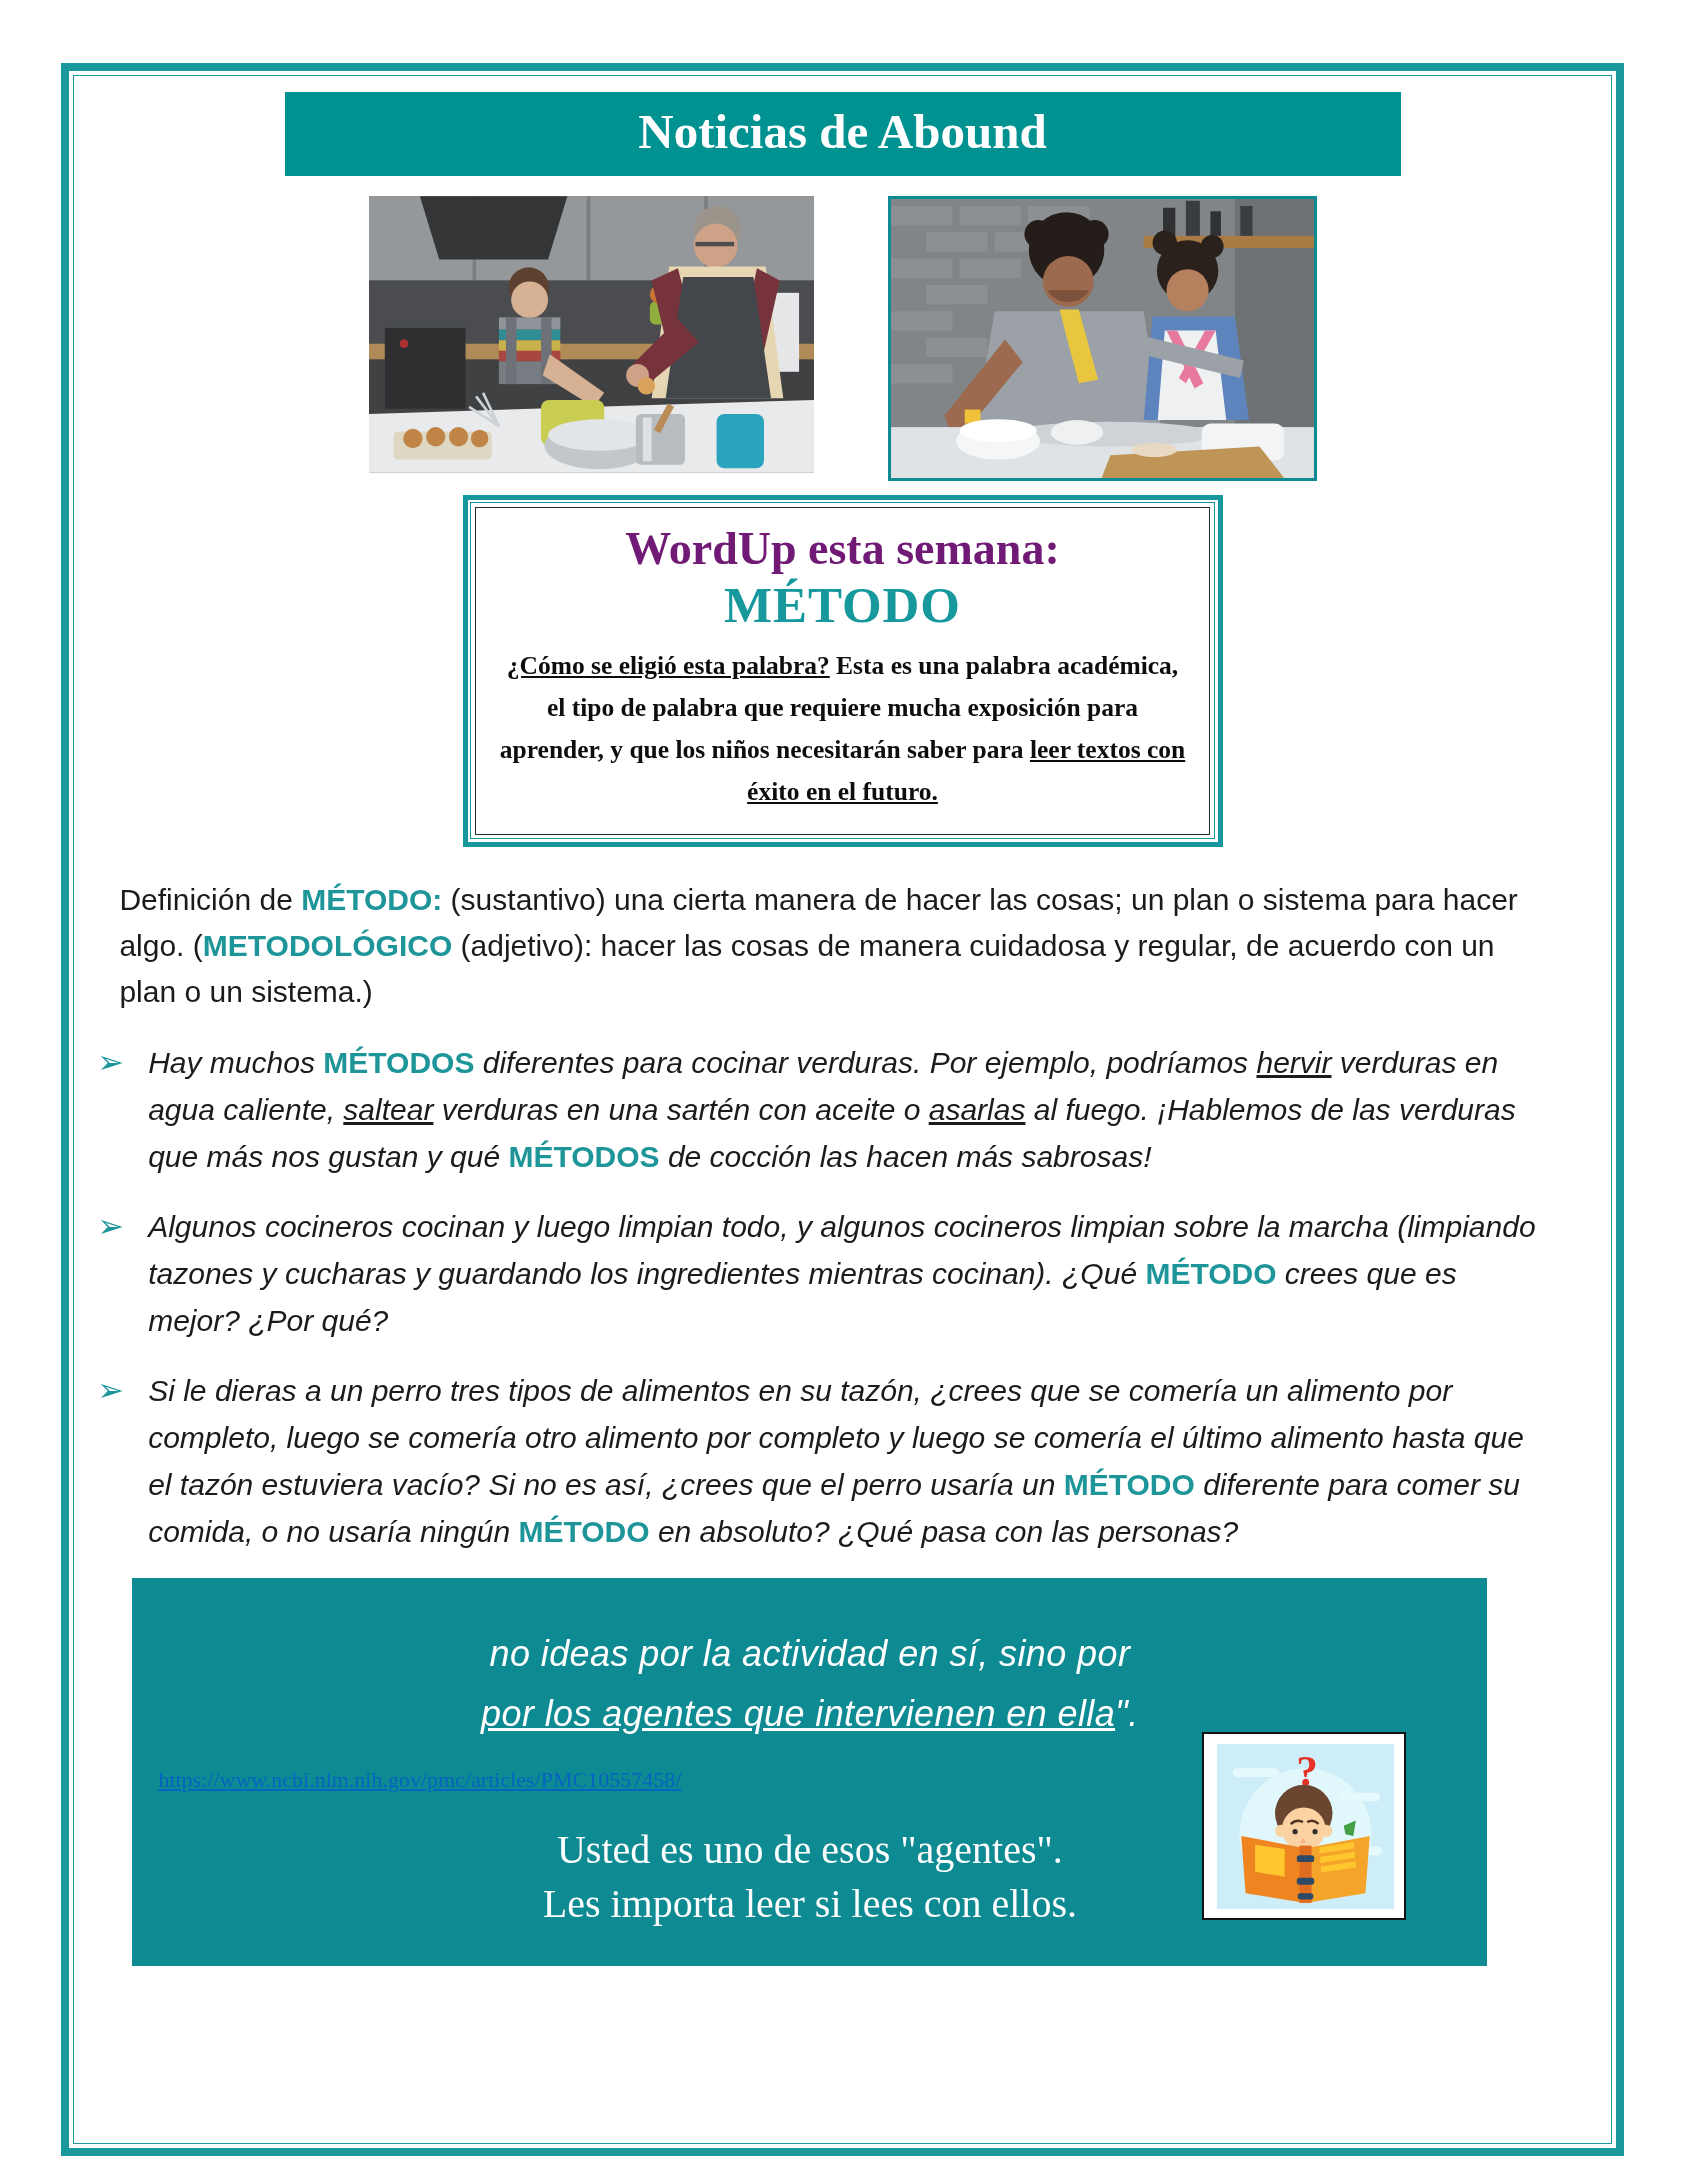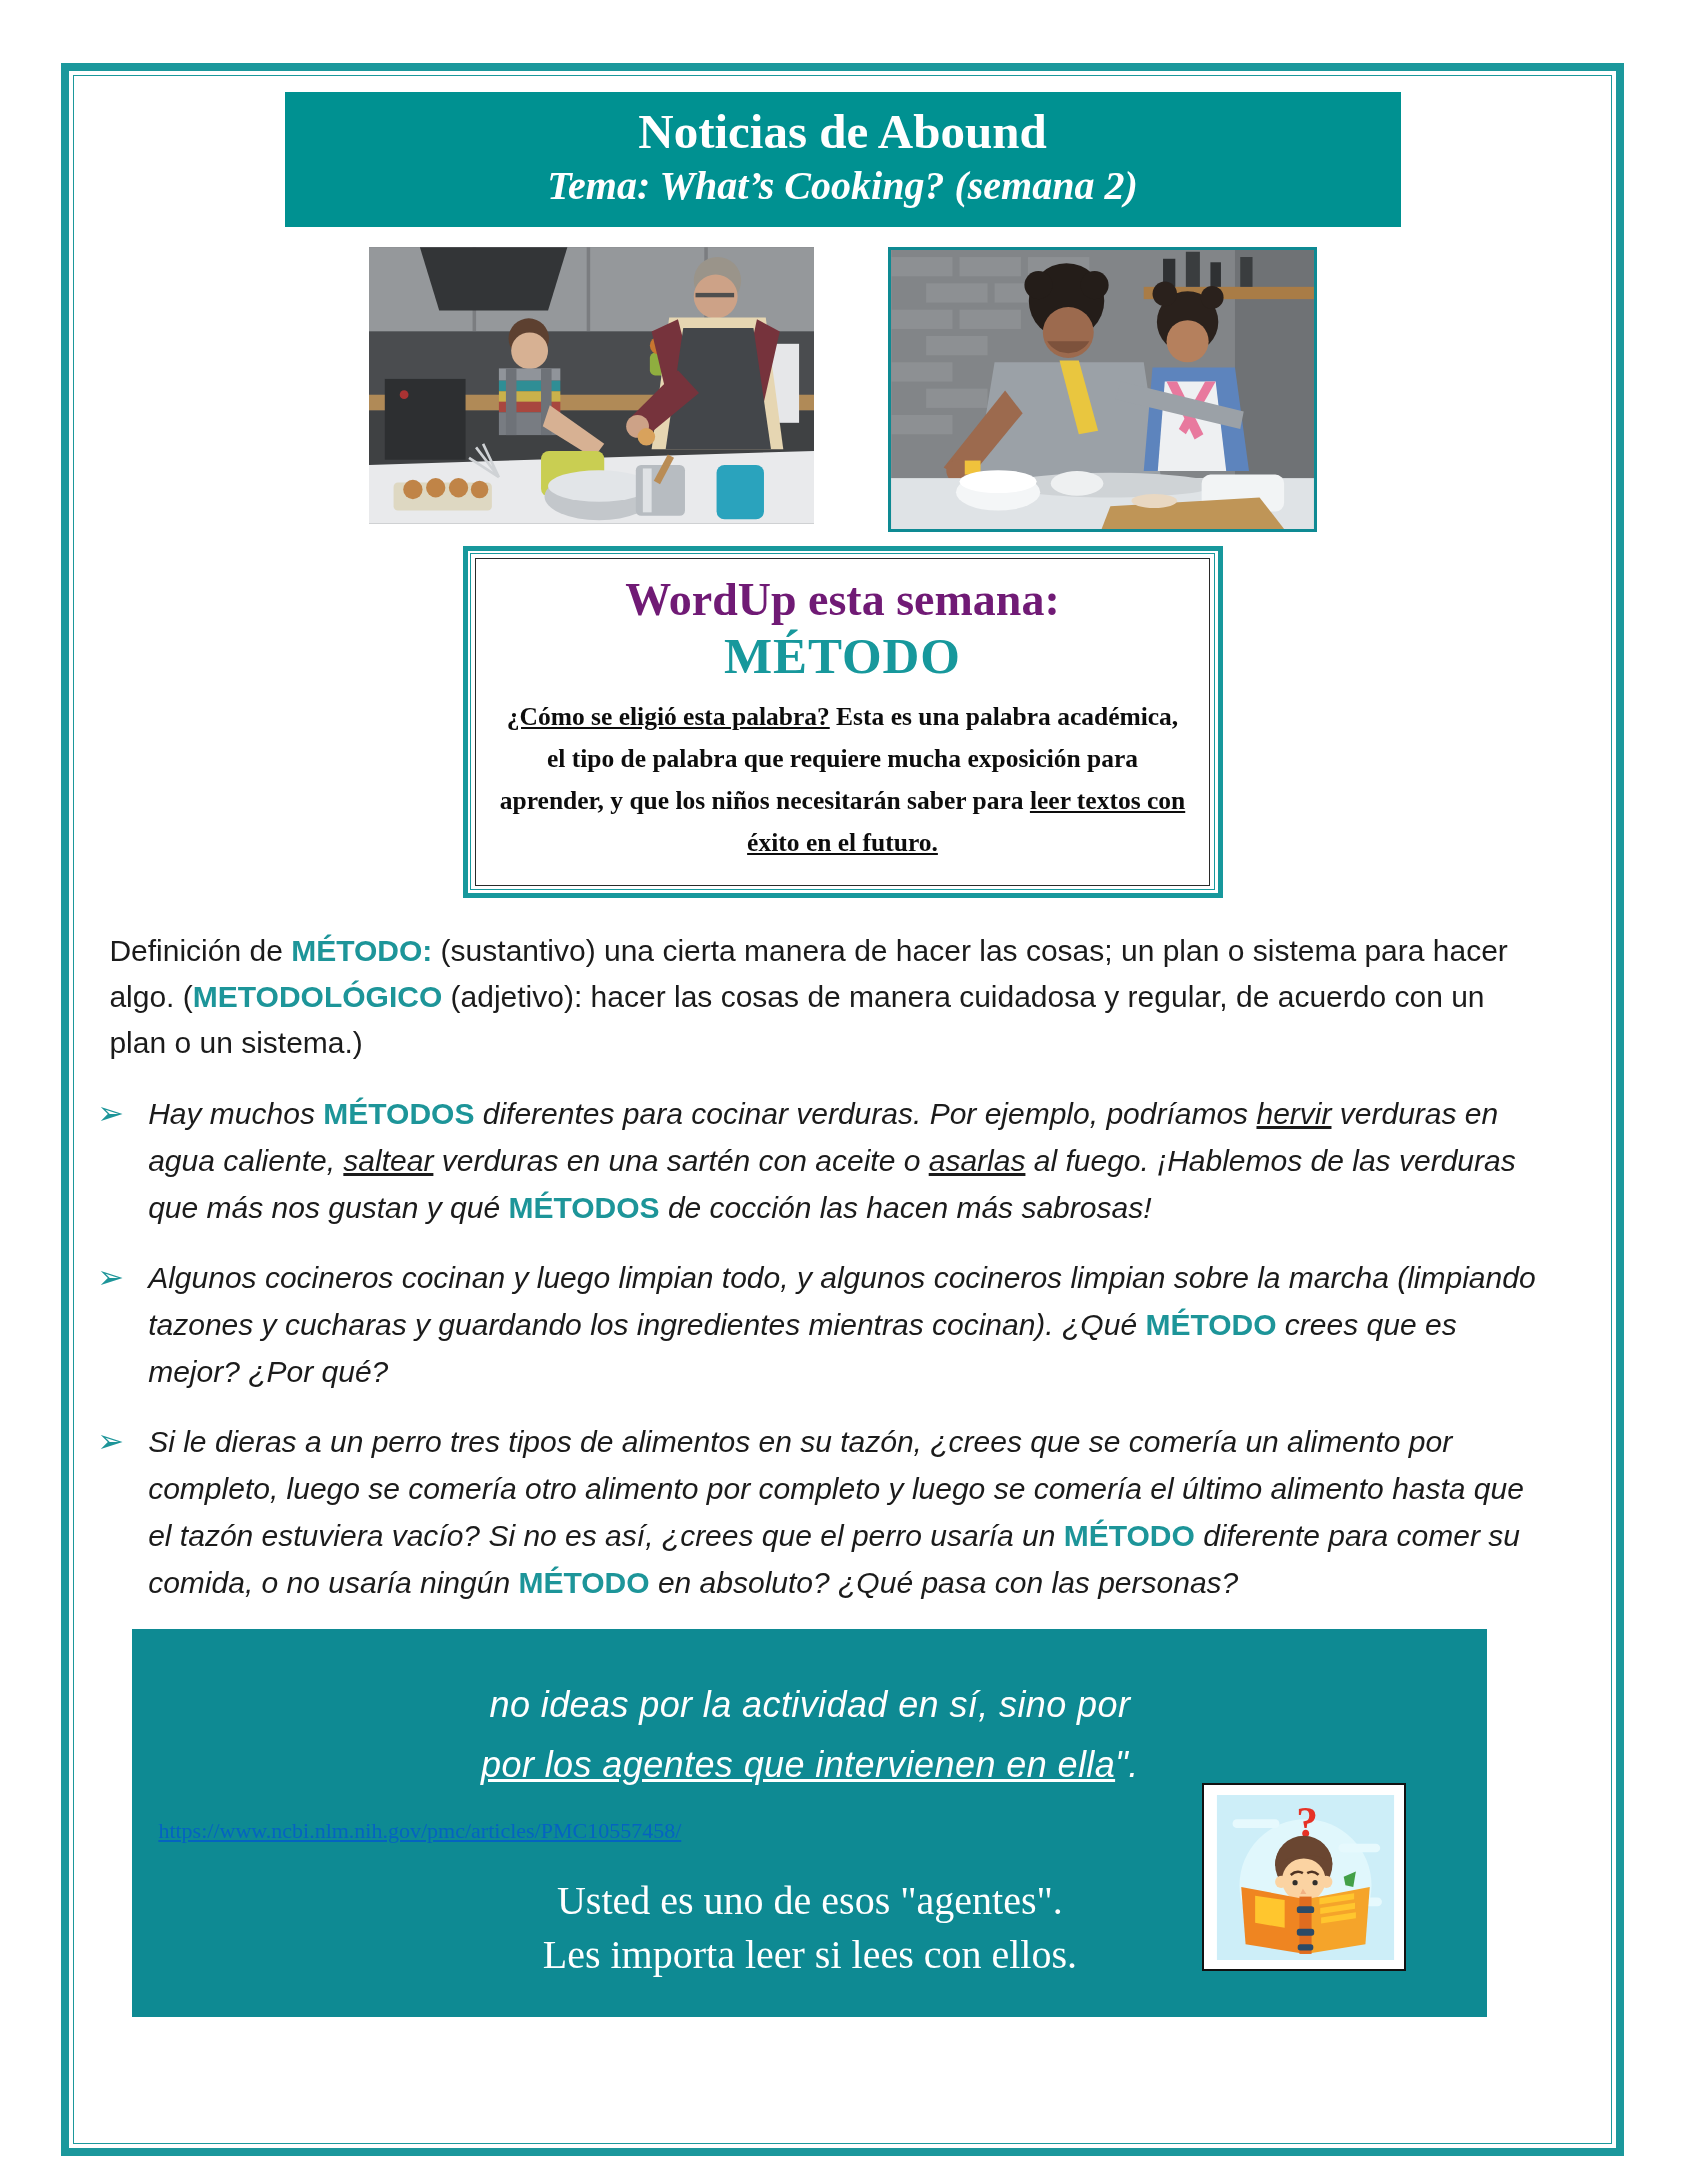--- a/index.html
+++ b/index.html
@@ -29,21 +29,21 @@
   .wordup-in{border:1.8px solid var(--metodo-teal);padding:3.5px;}
   .wordup-in2{border:0.9px solid #2a2a2a;padding:14px 23px 21px 23px;text-align:center;}
   .wordup-heading{font-family:"Liberation Serif","DejaVu Serif",serif;font-weight:bold;font-size:46px;line-height:53px;color:#701a75;}
   .wordup-word{font-family:"Liberation Serif","DejaVu Serif",serif;font-weight:bold;font-size:51px;line-height:61px;color:var(--metodo-teal);letter-spacing:0.9px;}
   .wordup-para{font-family:"Liberation Serif","DejaVu Serif",serif;font-weight:bold;font-size:25.5px;line-height:42px;color:#0d0d0d;margin-top:8.8px;}
 
   
   .caption{margin-top:14px;text-align:center;font-size:22px;line-height:33px;color:#161616;}
 
   
-  .definition{margin:30px 70px 0 21px;font-size:30px;line-height:46px;}
+  .definition{margin:30px 70px 0 31px;font-size:30px;line-height:46px;}
 
   
   .bullets{margin:24.6px 53px 0 5.3px;}
   .bullet{display:flex;margin-bottom:23px;}
   .bullet-arrow{flex:0 0 51px;color:var(--accent-teal);font-size:32px;line-height:46px;text-align:left;padding-left:3.5px;}
   .bullet-text{font-style:italic;font-size:30px;line-height:47px;}
 
   .seg-u{text-decoration:underline;}
   .seg-kw{color:var(--accent-teal);font-weight:bold;}
   .seg-kw-up{color:var(--accent-teal);font-weight:bold;font-style:normal;}
@@ -58,21 +58,20 @@
 </style>
 </head>
 <body>
 
 <div class="frame-outer">
  <div class="frame-mid">
   <div class="frame-inner">
 
     <div class="banner">
       <div class="banner-title">Noticias de Abound</div>
-      <div class="banner-sub">Tema: What’s Cooking? (semana 2)</div>
     </div>
 
     <div class="photos">
       <svg class="photo" width="445" height="277" viewBox="0 0 507 315" role="img" aria-label="Abuela y niño cocinando juntos en la cocina">
         <rect width="507" height="315" fill="#5b5e60"></rect>
         <rect x="0" y="0" width="507" height="96" fill="#95989b"></rect>
         <rect x="118" y="0" width="4" height="96" fill="#7b7d80"></rect>
         <rect x="248" y="0" width="4" height="96" fill="#7b7d80"></rect>
         <rect x="382" y="0" width="4" height="96" fill="#7b7d80"></rect>
         <polygon points="58,0 226,0 204,72 80,72" fill="#333537"></polygon>

